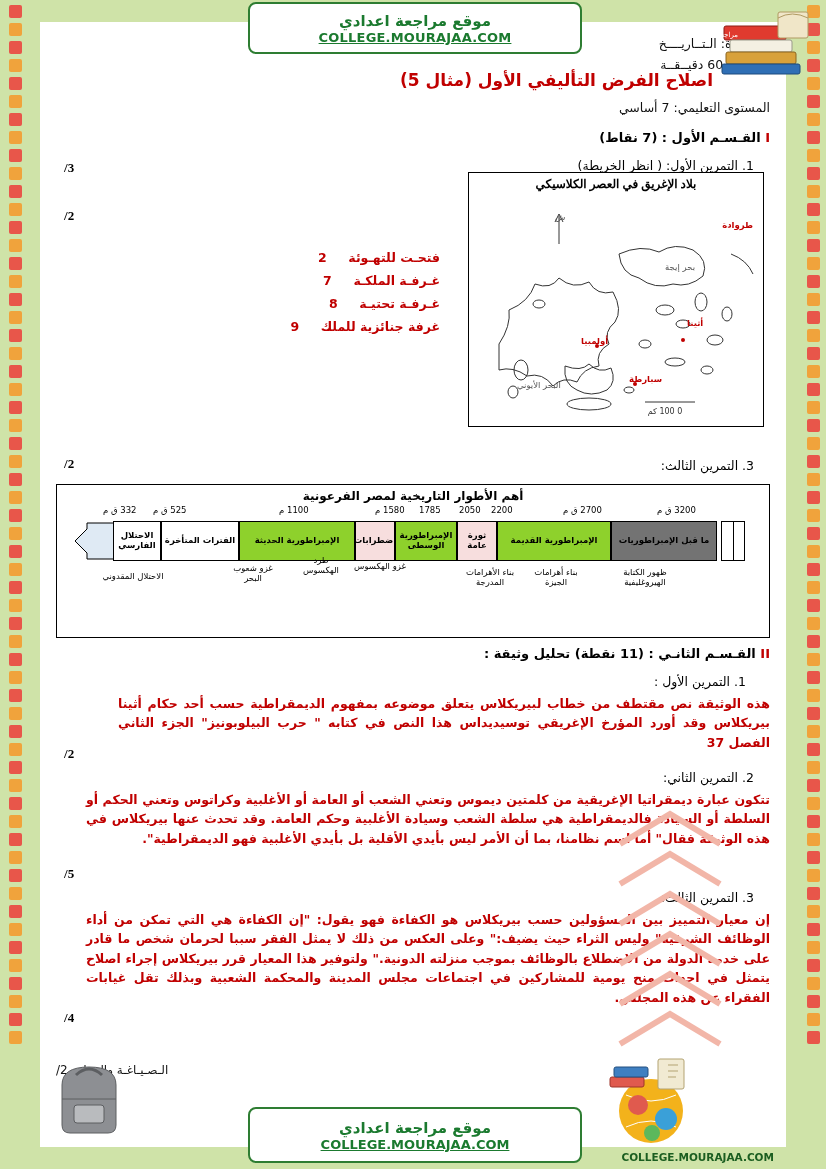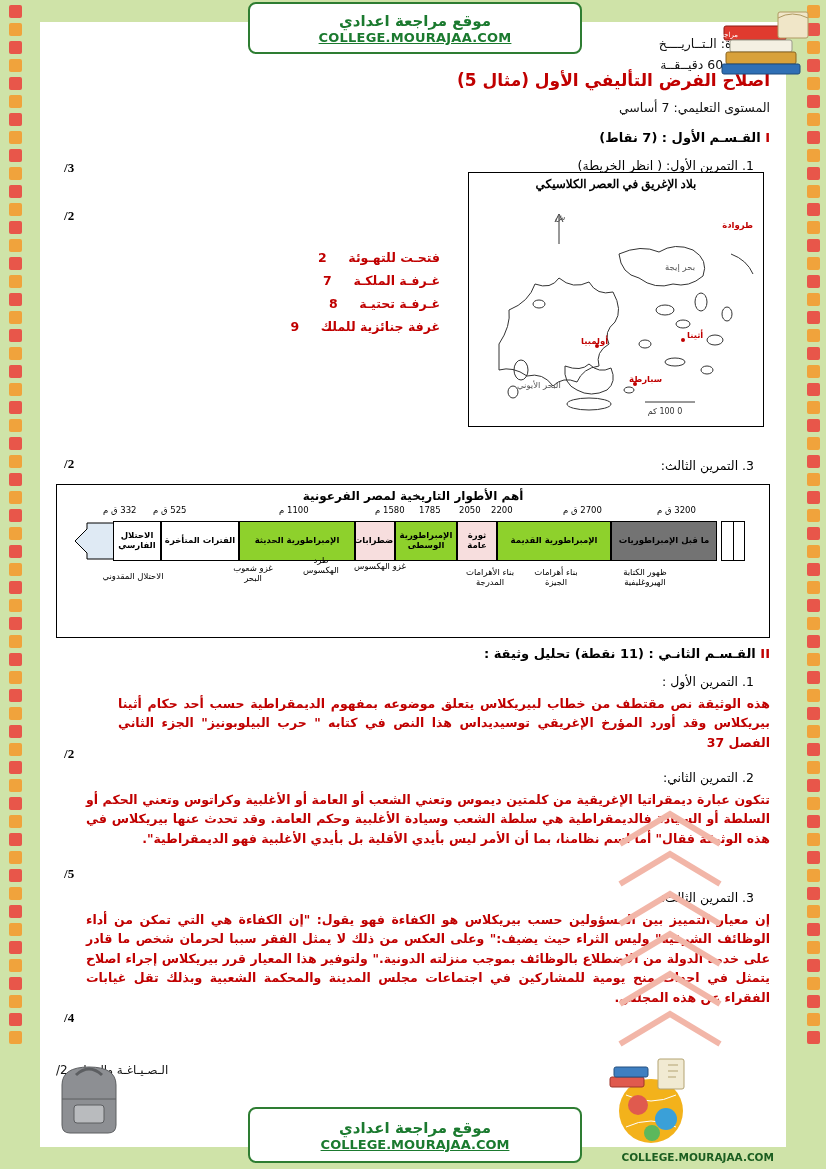--- a/index.html
+++ b/index.html
@@ -49,21 +49,21 @@
   }
   .bottom-banner .l1{color:#1b7a2f;font-size:15px;font-weight:bold;}
   .bottom-banner .l2{color:#1b7a2f;font-size:13px;font-weight:bold;text-decoration:underline;}
 
   
   .content{position:absolute;left:56px;right:56px;top:34px;bottom:80px;}
 
   .meta{position:absolute;right:0;top:0;text-align:right;font-size:12.5px;color:#111;line-height:1.65;}
   .meta .row span.lbl{letter-spacing:2px;}
   .title{
-    position:absolute;right:0;top:36px;width:370px;text-align:right;
+    position:absolute;right:0;top:36px;width:370px;text-align:left;
     color:#c00000;font-size:17px;font-weight:bold;
   }
   .level{position:absolute;right:0;top:62px;font-size:12.5px;color:#111;}
 
   .sec-head{font-size:13px;font-weight:bold;color:#000;}
   .sec-head .sec-no{color:#c00000;font-weight:bold;}
 
   .ex-label{font-size:12.5px;color:#000;}
   .mark{color:#000;font-size:13px;font-weight:bold;font-family:"Liberation Serif",serif;}
 
@@ -327,21 +327,21 @@
           <g fill="#c00000">
             <circle cx="296" cy="30" r="0"></circle>
             <circle cx="214" cy="146" r="2"></circle>
             <circle cx="128" cy="152" r="2"></circle>
             <circle cx="166" cy="190" r="2"></circle>
           </g>
           <line x1="176" y1="208" x2="226" y2="208" stroke="#333"></line>
           <text x="196" y="220" font-size="8" fill="#333" font-family="DejaVu Sans" text-anchor="middle">0  100 كم</text>
         </svg>
         <span class="map-label" style="right:10px;top:26px;">طروادة</span>
-        <span class="map-label" style="left:218px;top:136px;text-align:right;">أثينا</span>
+        <span class="map-label" style="left:218px;top:124px;text-align:right;">أثينا</span>
         <span class="map-label" style="left:112px;top:142px;">أولمبيا</span>
         <span class="map-label" style="left:160px;top:180px;">سبارطة</span>
         <span class="map-label grey" style="left:196px;top:68px;">بحر إيجة</span>
         <span class="map-label grey" style="left:48px;top:186px;">البحر الأيوني</span>
         <span class="map-label grey" style="left:86px;top:18px;">ش</span>
       </div>
     </div>
 
     <div class="ans-list" style="right:330px;top:212px;">
       <div>
@@ -402,21 +402,21 @@
         <span style="left:172px;width:48px;top:2px;">غزو شعوب البحر</span>
         <span style="left:40px;width:72px;top:10px;">الاحتلال المقدوني</span>
       </div>
     </div>
 
     <div style="position:absolute;right:0;top:612px;" class="sec-head">
       <span class="sec-no">II</span>
       <span>القـسـم الثانـي : (11 نقطة) تحليل وثيقة :</span>
     </div>
 
-    <div style="position:absolute;right:16px;top:640px;margin-left:32px;" class="ex-label">1. التمرين الأول :</div>
+    <div style="position:absolute;right:24px;top:640px;margin-left:32px;" class="ex-label">1. التمرين الأول :</div>
     <div class="para" style="position:absolute;right:0;left:30px;top:660px;margin-left:32px;">هذه الوثيقة نص مقتطف من خطاب لبيريكلاس يتعلق موضوعه بمفهوم الديمقراطية حسب أحد حكام أثينا بيريكلاس وقد أورد المؤرخ الإغريقي توسيديداس هذا النص في كتابه " حرب البيلوبونيز" الجزء الثاني الفصل 37</div>
     <div class="mark" style="position:absolute;left:8px;top:712px;">2/</div>
 
     <div style="position:absolute;right:16px;top:736px;" class="ex-label">2.  التمرين الثاني:</div>
     <div class="para" style="position:absolute;right:0;left:30px;top:756px;">تتكون عبارة ديمقراتيا الإغريقية من كلمتين ديموس وتعني الشعب أو العامة أو الأغلبية وكراتوس وتعني الحكم أو السلطة أو السيادة فالديمقراطية هي سلطة الشعب وسيادة الأغلبية وحكم العامة. وقد تحدث عنها بيريكلاس في هذه الوثيقة فقال" أما اسم نظامنا، بما أن الأمر ليس بأيدي الأقلية بل بأيدي الأغلبية فهو الديمقراطية".</div>
     <div class="mark" style="position:absolute;left:8px;top:832px;">5/</div>
 
     <div style="position:absolute;right:16px;top:856px;" class="ex-label">3.  التمرين الثالث:</div>
     <div class="para" style="position:absolute;right:0;left:30px;top:876px;">إن معيار التمييز بين المسؤولين حسب بيريكلاس هو الكفاءة فهو يقول:  "إن الكفاءة هي التي تمكن من أداء الوظائف الشرفية" وليس الثراء حيث يضيف:" وعلى العكس من ذلك لا يمثل الفقر سببا لحرمان شخص ما قادر على خدمة الدولة من الاضطلاع بالوظائف بموجب منزلته الدونية." ولتوفير هذا المعيار قرر بيريكلاس إجراء اصلاح يتمثل في احداث منح يومية للمشاركين في اجتماعات مجلس المدينة والمحكمة الشعبية وبذلك تقل غيابات الفقراء عن هذه المجلس.</div>
     <div class="mark" style="position:absolute;left:8px;top:976px;">4/</div>

